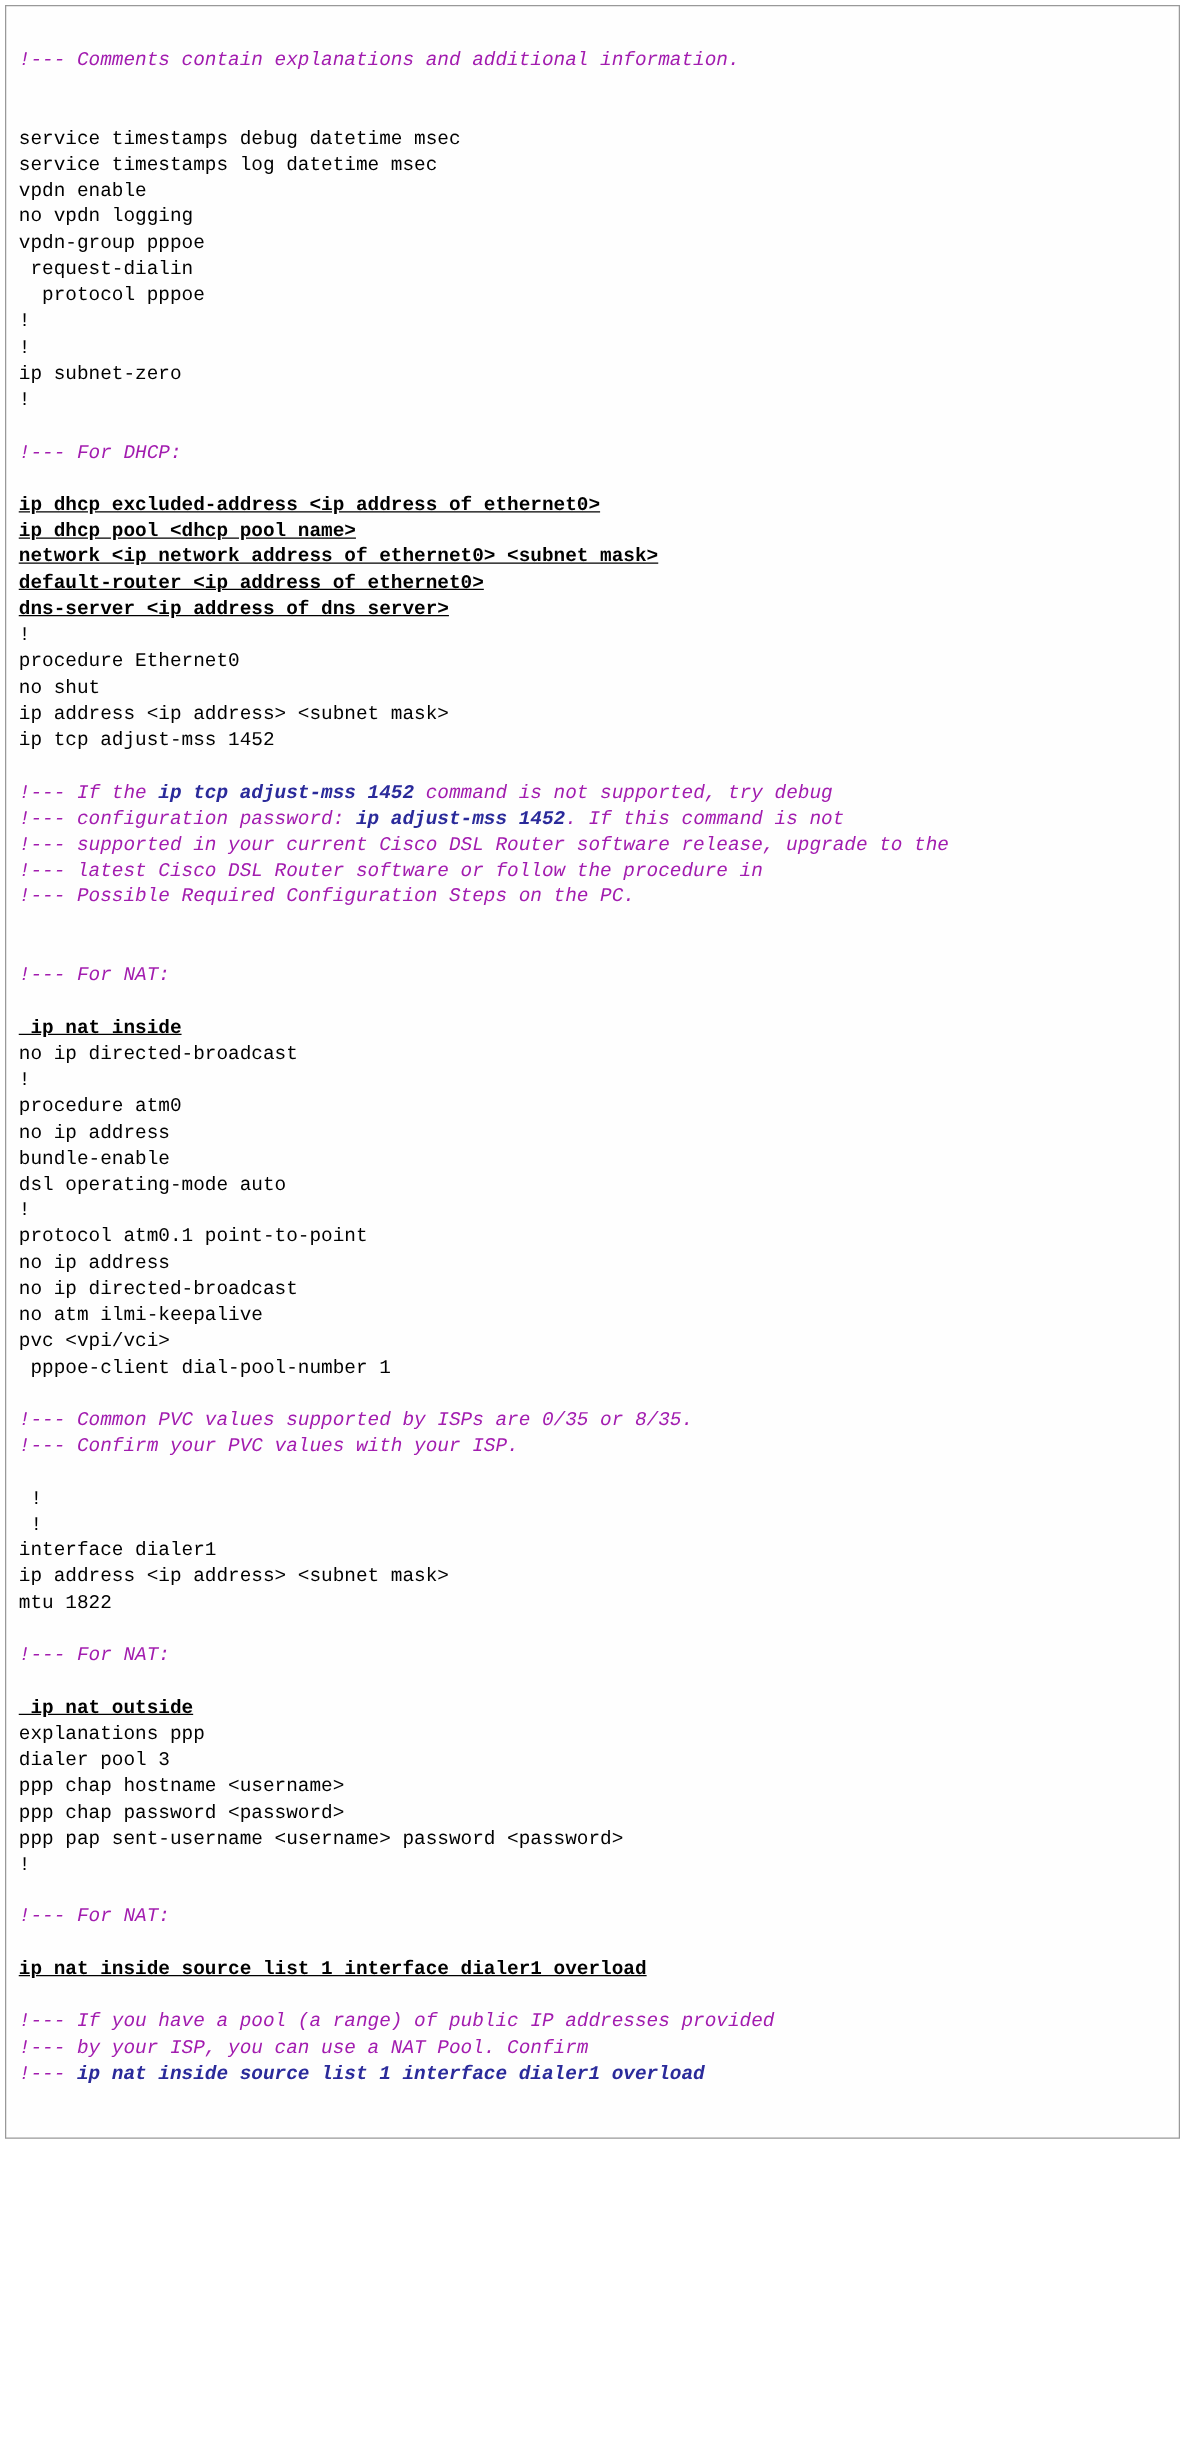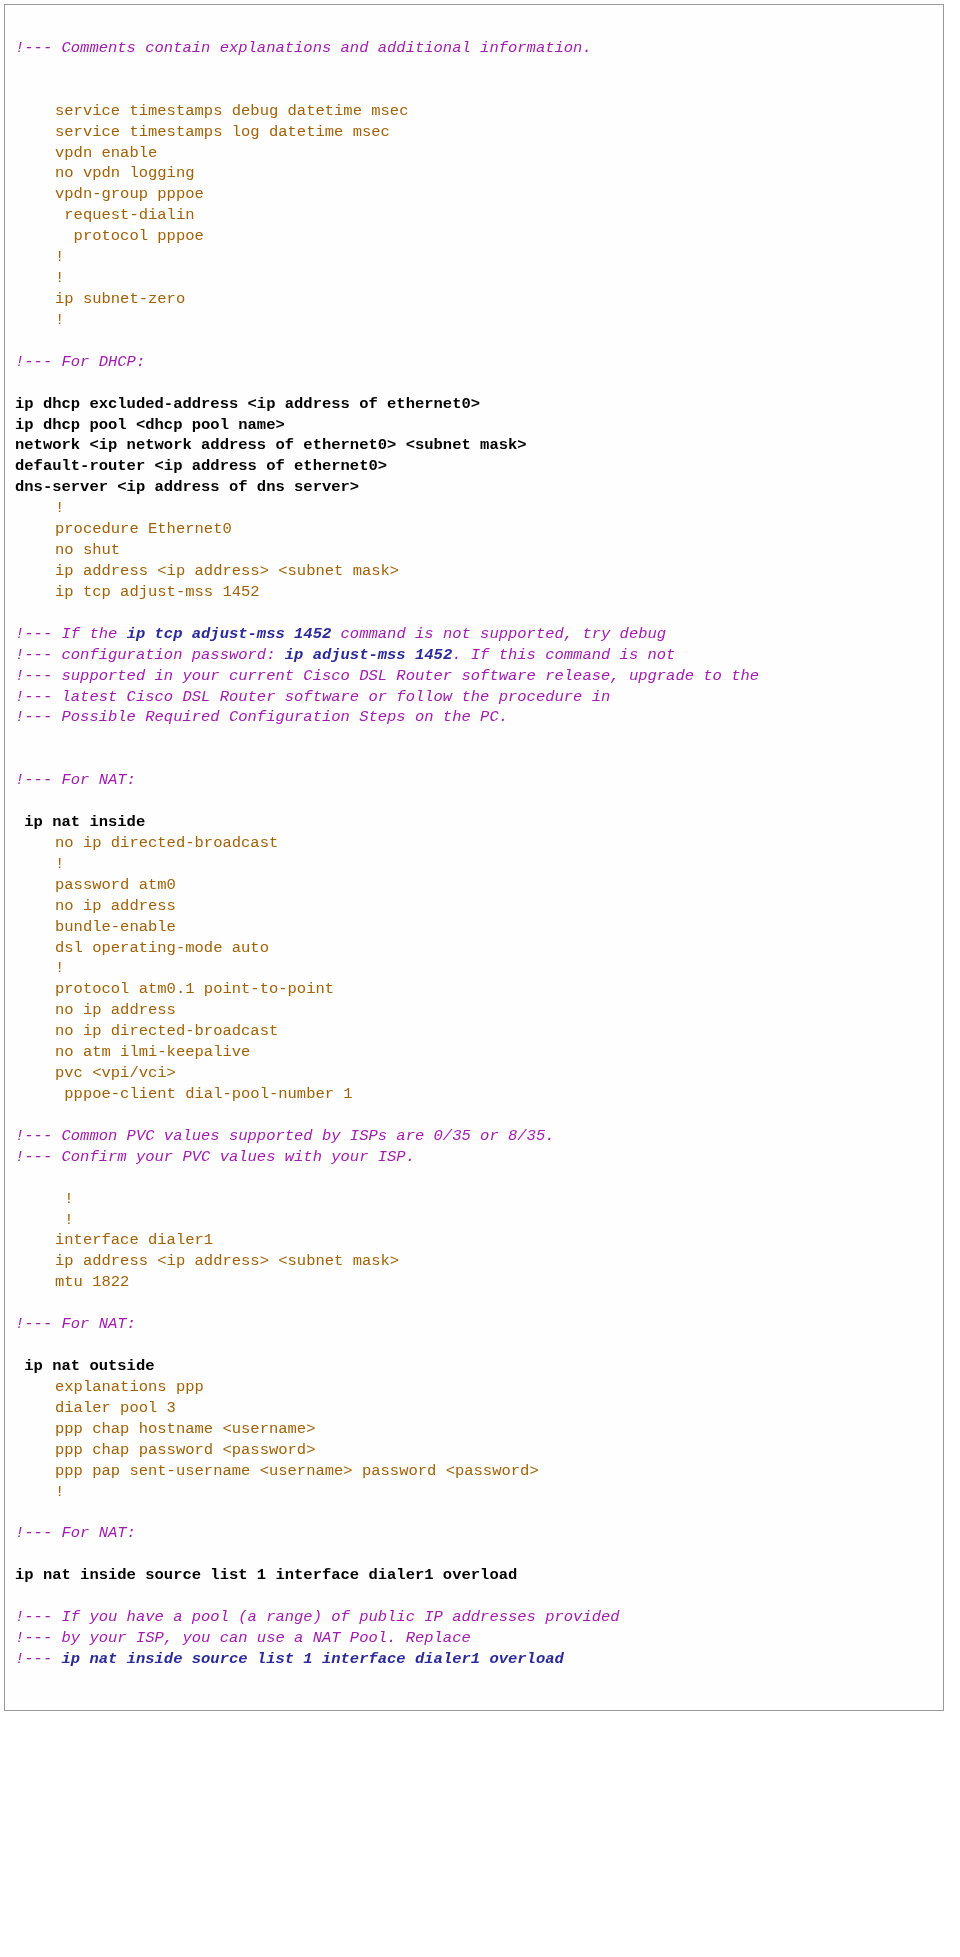--- a/index.html
+++ b/index.html
@@ -19,22 +19,22 @@
     background: #fefefe;
   }
   pre {
     margin: 0;
     font-family: "Courier New", Courier, monospace;
     white-space: pre;
     font-size: 15.5px;
   }
   .c  { color: #a21caf; font-style: italic; }  
   .cb { color: #2a2a9a; font-style: italic; font-weight: bold; } 
-  .p  { color: #a16207; margin-left: 40px; }                          
-  .b  { color: #000; font-weight: bold; }       
+  .p  { color: #000000; }                          
+  .b  { color: #000; font-weight: bold; text-decoration: underline; }       
 </style>
 </head>
 <body>
 
 <div class="container">
   <pre id="code"><span><span class="p"></span></span>
 <span><span class="c">!--- Comments contain explanations and additional information.</span></span>
 <span><span class="p"></span></span>
 <span><span class="p"></span></span>
 <span><span class="p">service timestamps debug datetime msec</span></span>
@@ -67,21 +67,21 @@
 <span><span class="c">!--- supported in your current Cisco DSL Router software release, upgrade to the</span></span>
 <span><span class="c">!--- latest Cisco DSL Router software or follow the procedure in</span></span>
 <span><span class="c">!--- Possible Required Configuration Steps on the PC.</span></span>
 <span><span class="p"></span></span>
 <span><span class="p"></span></span>
 <span><span class="c">!--- For NAT:</span></span>
 <span><span class="p"></span></span>
 <span><span class="b"> ip nat inside</span></span>
 <span><span class="p">no ip directed-broadcast</span></span>
 <span><span class="p">!</span></span>
-<span><span class="p">password atm0</span></span>
+<span><span class="p">procedure atm0</span></span>
 <span><span class="p">no ip address</span></span>
 <span><span class="p">bundle-enable</span></span>
 <span><span class="p">dsl operating-mode auto</span></span>
 <span><span class="p">!</span></span>
 <span><span class="p">protocol atm0.1 point-to-point</span></span>
 <span><span class="p">no ip address</span></span>
 <span><span class="p">no ip directed-broadcast</span></span>
 <span><span class="p">no atm ilmi-keepalive</span></span>
 <span><span class="p">pvc &lt;vpi/vci&gt;</span></span>
 <span><span class="p"> pppoe-client dial-pool-number 1</span></span>
@@ -103,15 +103,15 @@
 <span><span class="p">ppp chap hostname &lt;username&gt;</span></span>
 <span><span class="p">ppp chap password &lt;password&gt;</span></span>
 <span><span class="p">ppp pap sent-username &lt;username&gt; password &lt;password&gt;</span></span>
 <span><span class="p">!</span></span>
 <span><span class="p"></span></span>
 <span><span class="c">!--- For NAT:</span></span>
 <span><span class="p"></span></span>
 <span><span class="b">ip nat inside source list 1 interface dialer1 overload</span></span>
 <span><span class="p"></span></span>
 <span><span class="c">!--- If you have a pool (a range) of public IP addresses provided</span></span>
-<span><span class="c">!--- by your ISP, you can use a NAT Pool. Replace</span></span>
+<span><span class="c">!--- by your ISP, you can use a NAT Pool. Confirm</span></span>
 <span><span class="c">!--- </span><span class="cb">ip nat inside source list 1 interface dialer1 overload</span></span></pre>
 </div>
 
 </body></html>

